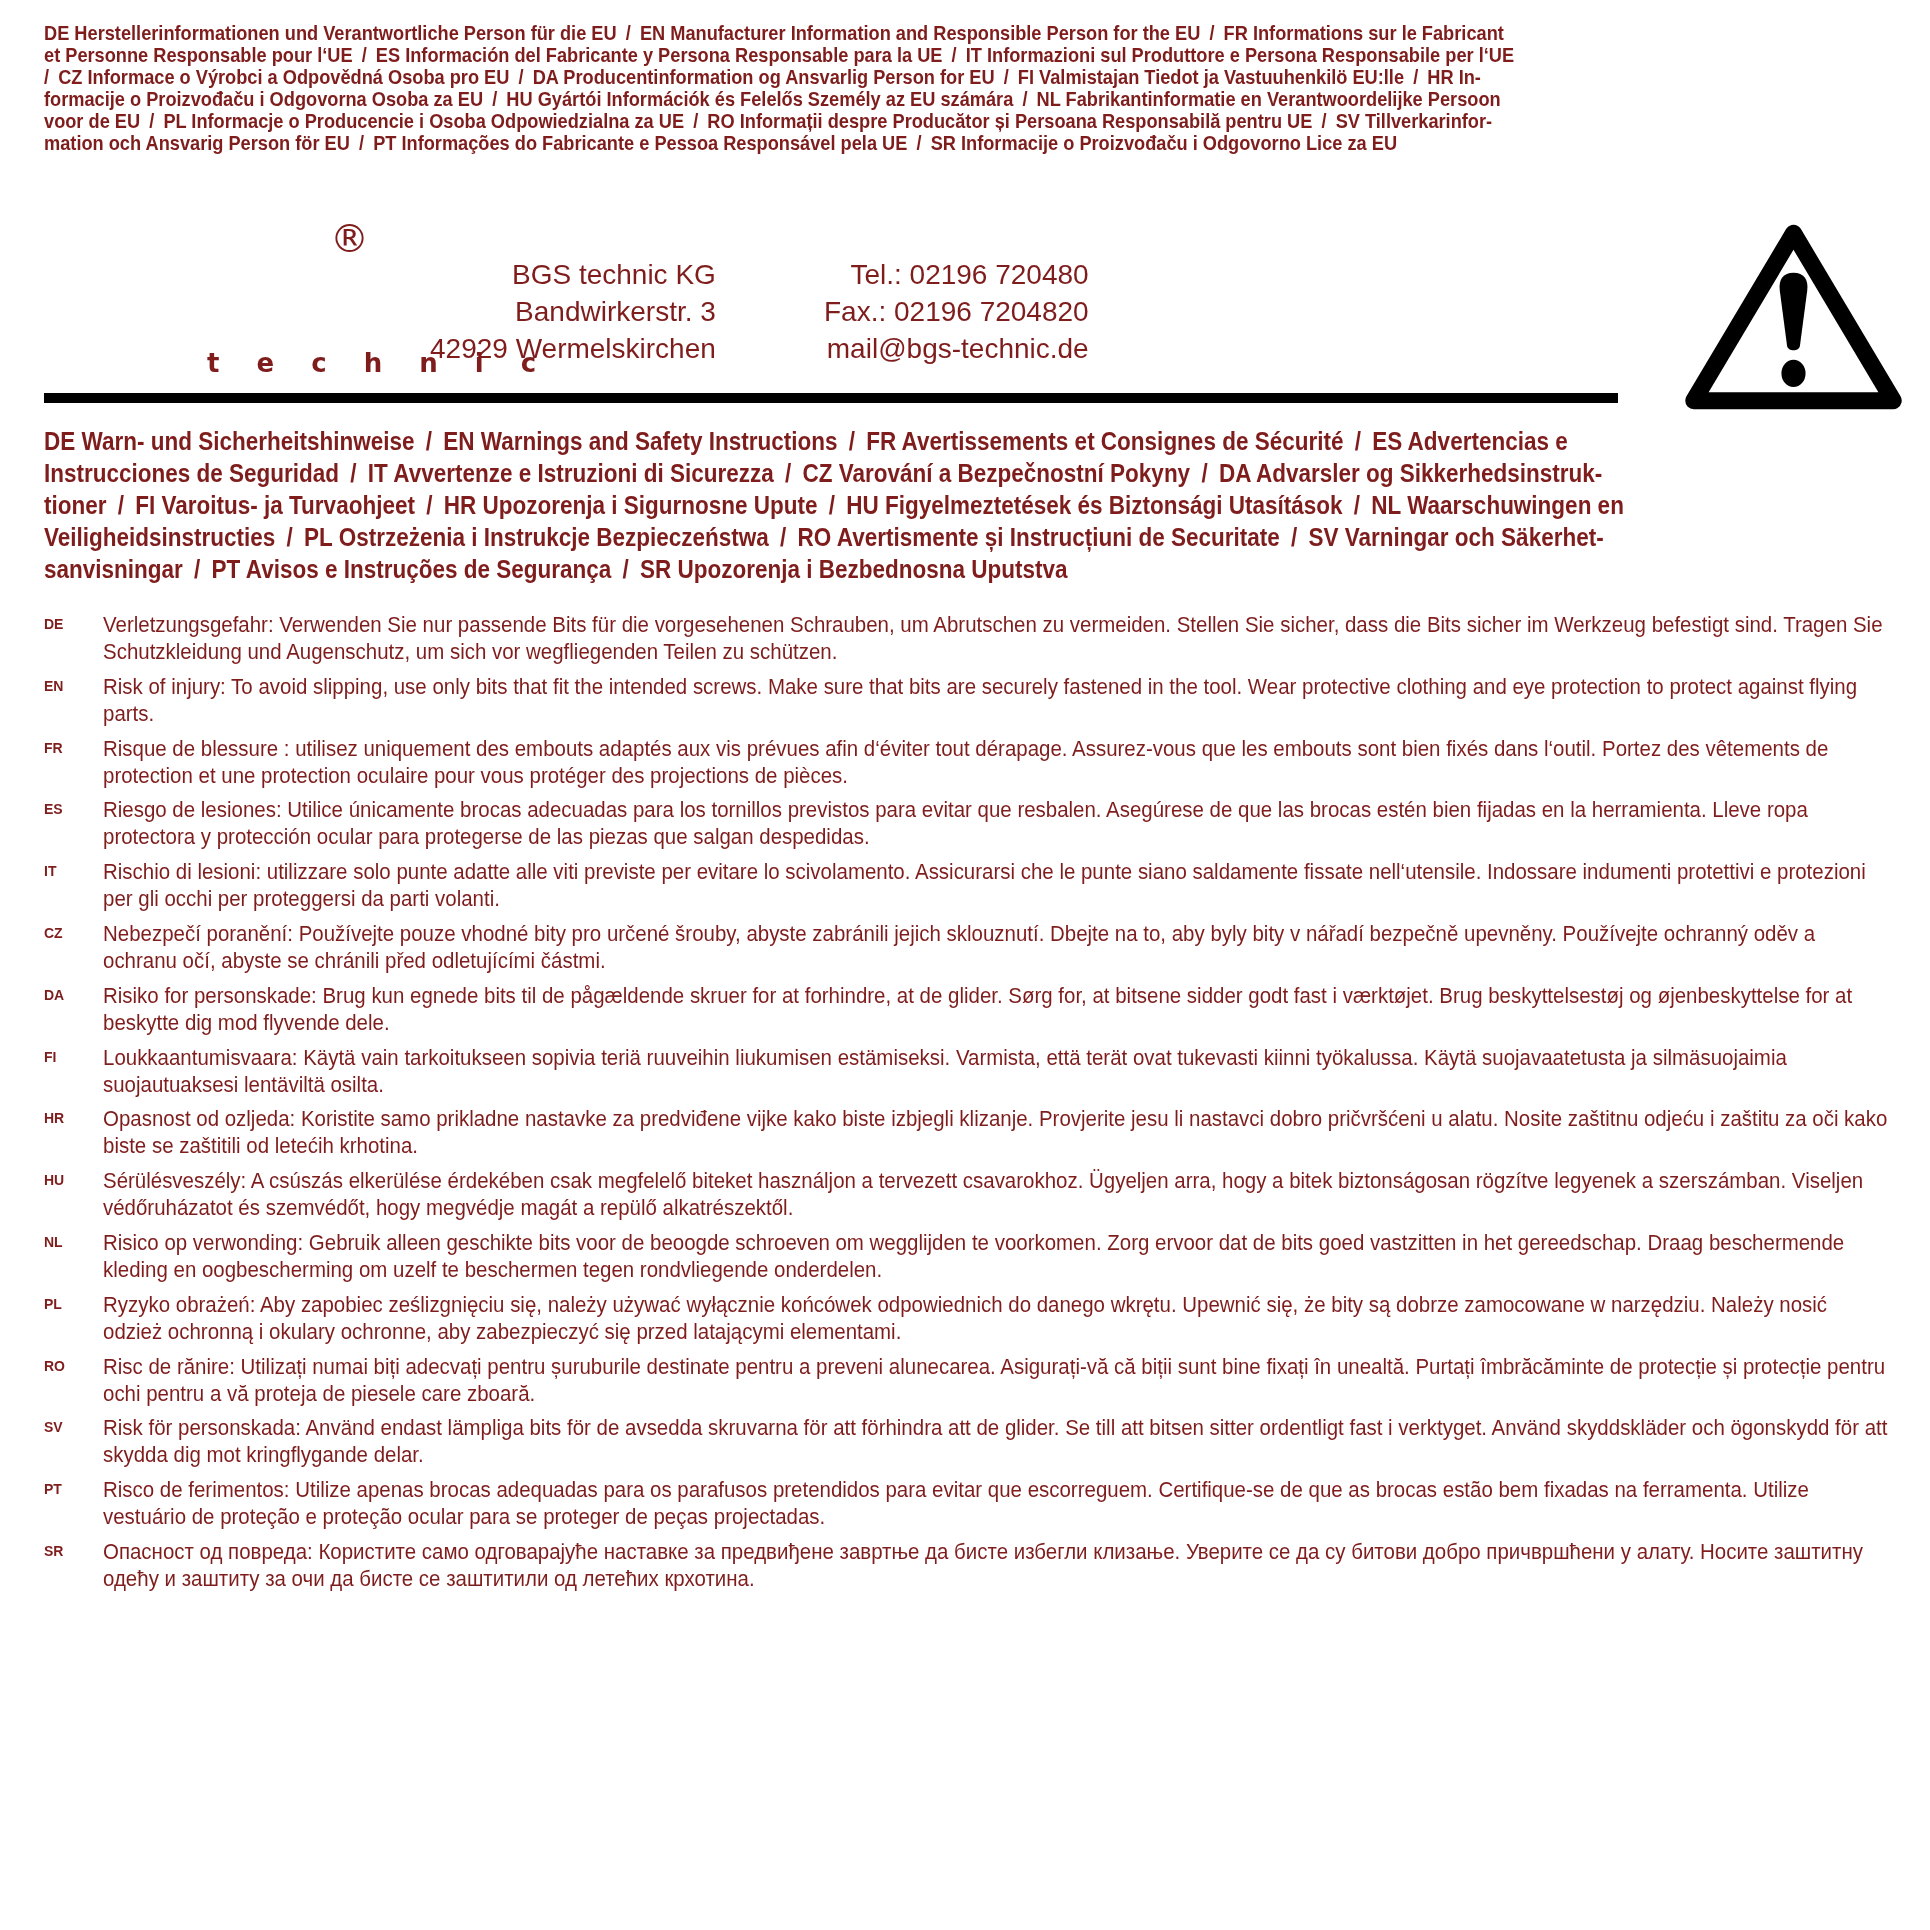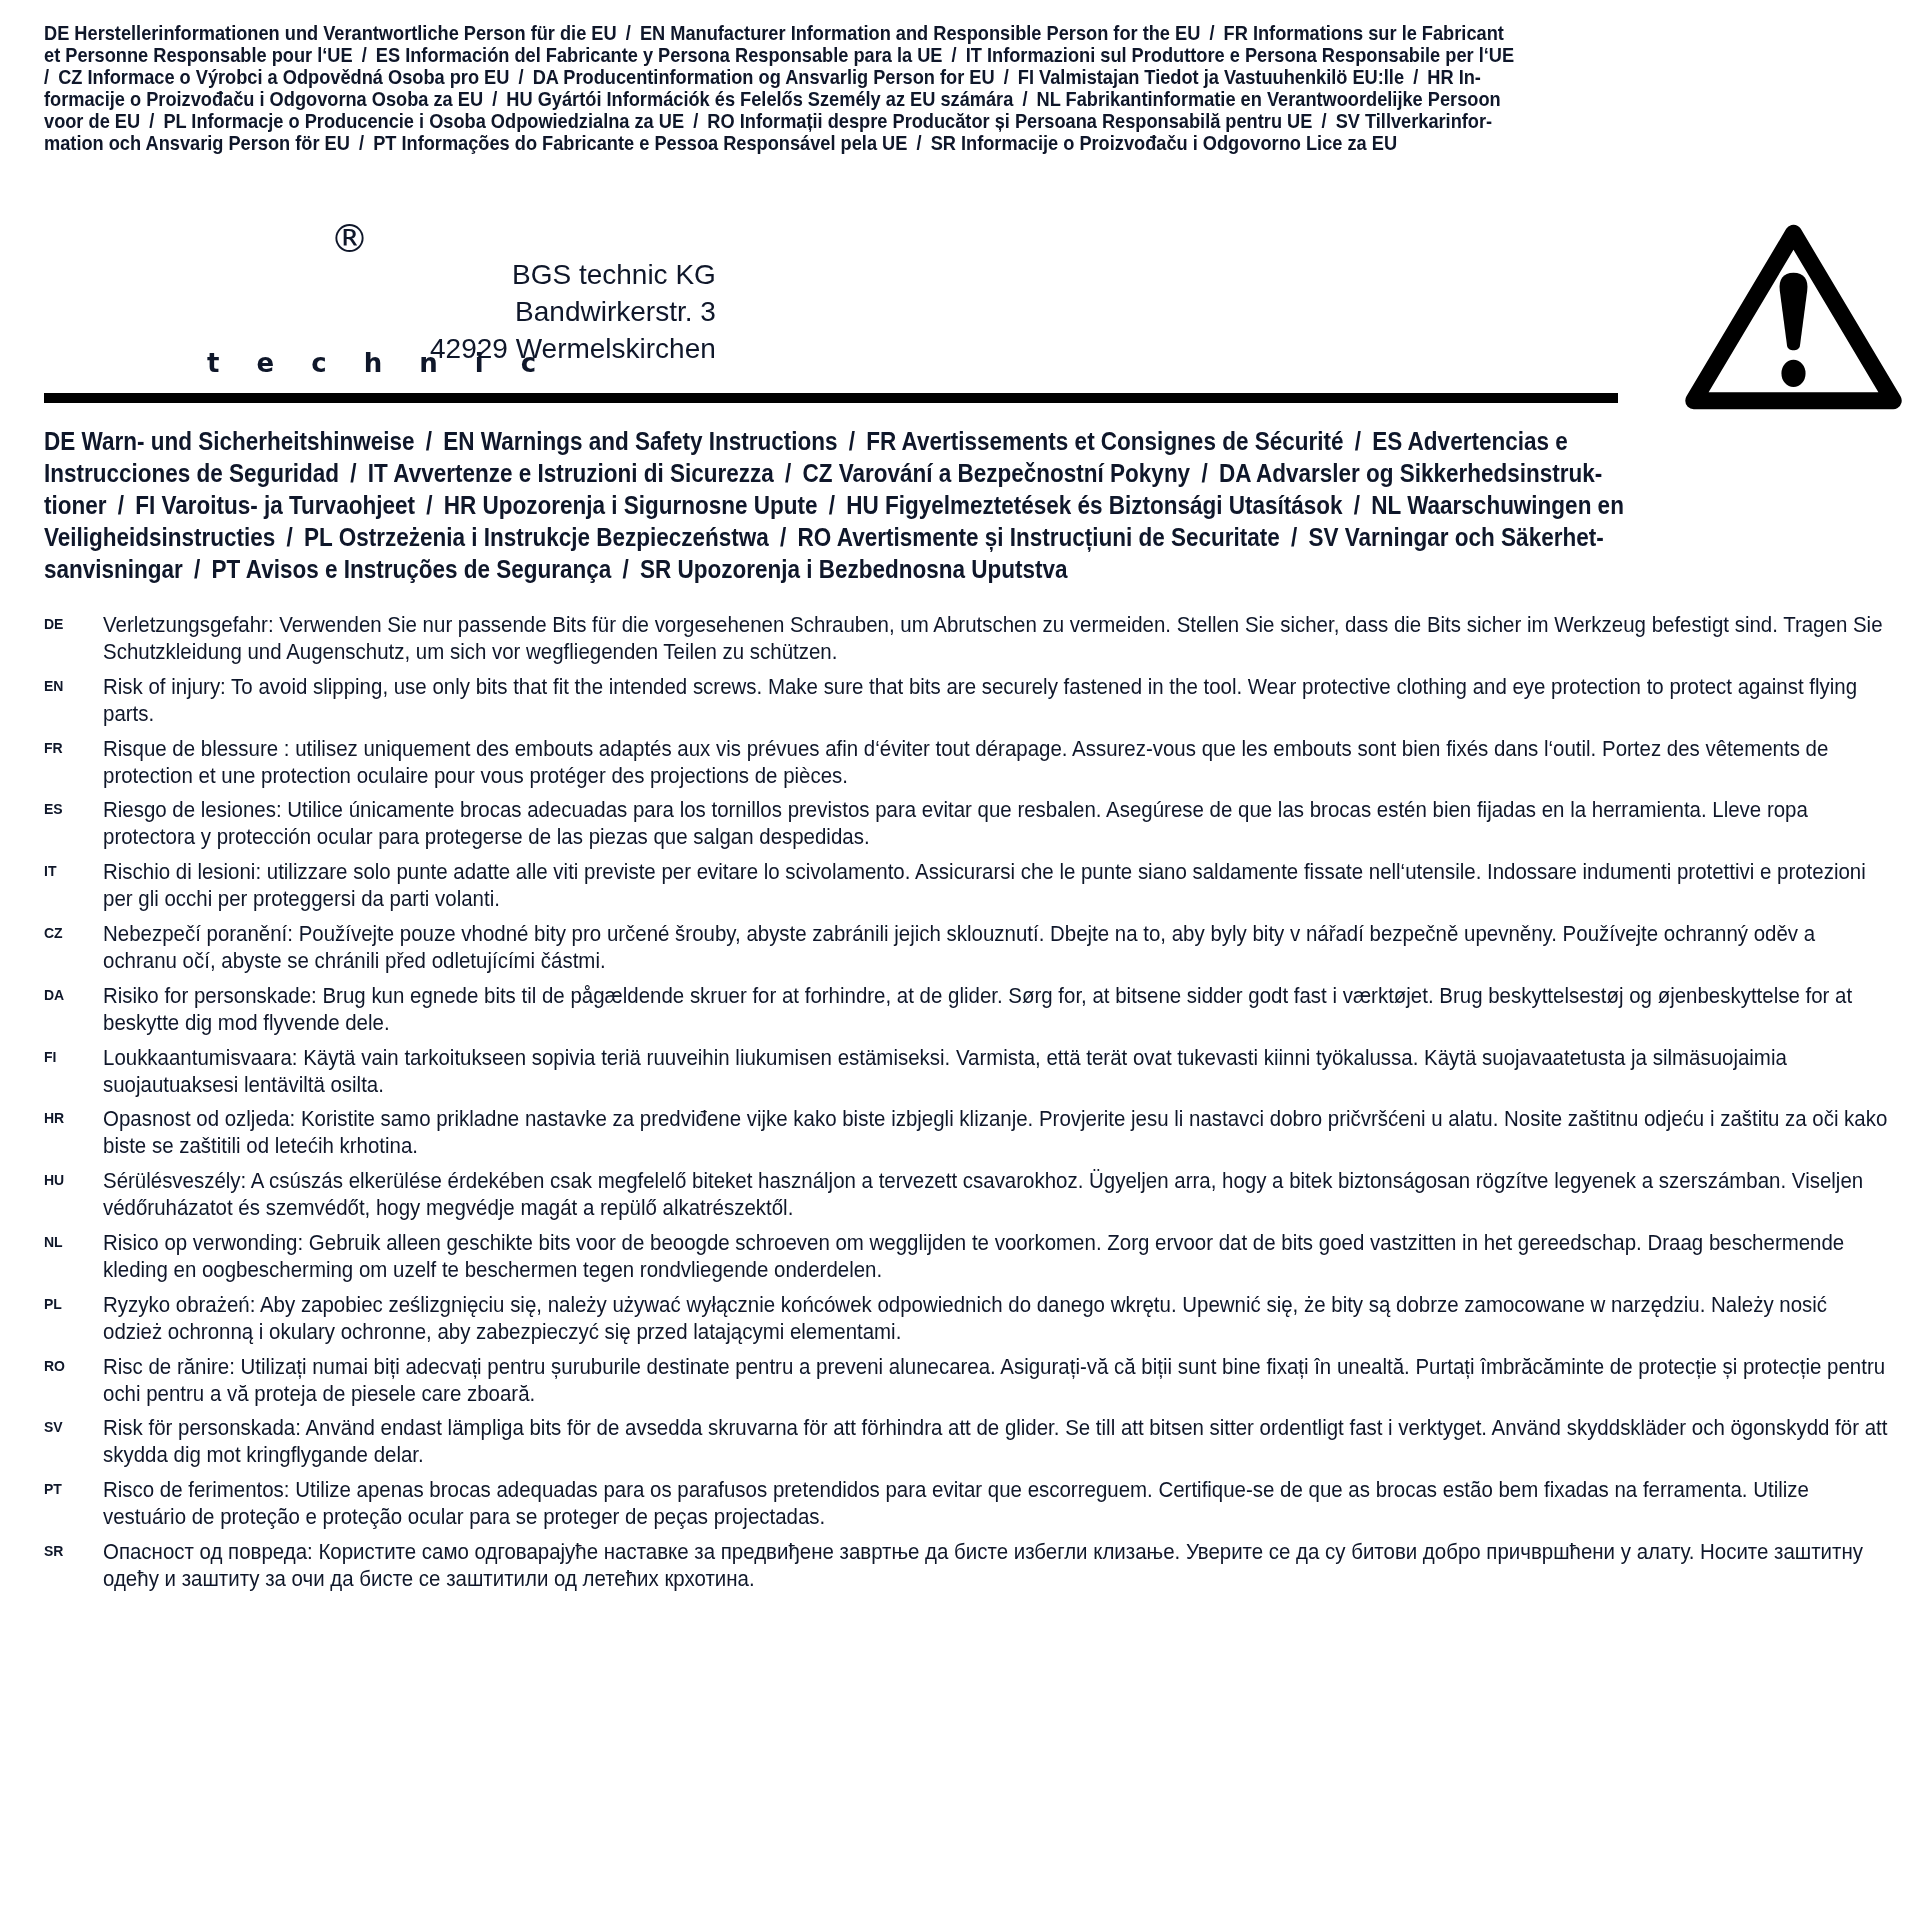--- a/index.html
+++ b/index.html
@@ -1,21 +1,21 @@
 <!DOCTYPE html>
 <html style="font-size:12.5px"><head>
 <meta charset="utf-8">
 <style>
   html, body { margin: 0; padding: 0; background: #ffffff; }
   .page {
     position: relative;
     width: 1930px;
     height: 1930px;
     background: #ffffff;
-    color: #0f172a;
+    color: #7f1d1d;
     font-family: "Liberation Sans", sans-serif;
     overflow: hidden;
   }
   
   .cond-hdr  { width: 2140px; transform: scaleX(0.867); transform-origin: 0 0; }
   .cond-sec  { width: 2018px; transform: scaleX(0.90);  transform-origin: 0 0; }
   .cond-body { width: 1919px; transform: scaleX(0.93);  transform-origin: 0 0; }
 
   
   .lang-header { position: absolute; left: 44px; top: 22px; width: 1855px; }
@@ -96,20 +96,23 @@
 
     <div class="bgs-logo">
       <div class="bgs-reg">®</div>
       <div class="bgs-sub">t e c h n i c</div>
     </div>
 
     <div class="company-address">BGS technic KG
 Bandwirkerstr. 3
 42929 Wermelskirchen</div>
 
+    <div class="company-contact">Tel.: 02196 720480
+Fax.: 02196 7204820
+mail@bgs-technic.de</div>
 
 
     <div class="warning-triangle">
       <svg viewBox="0 0 120 102" width="227" height="192" xmlns="http://www.w3.org/2000/svg">
         <path d="M60 7 L113 96 L7 96 Z" fill="none" stroke="#000000" stroke-width="9" stroke-linejoin="round"></path>
         <path d="M60 28 C65.5 28 68 31.5 67.3 37.5 L63.4 67 C63 70 57 70 56.6 67 L52.7 37.5 C52 31.5 54.5 28 60 28 Z" fill="#000000"></path>
         <ellipse cx="60" cy="81.5" rx="6.4" ry="7.2" fill="#000000"></ellipse>
       </svg>
     </div>
   </div>

